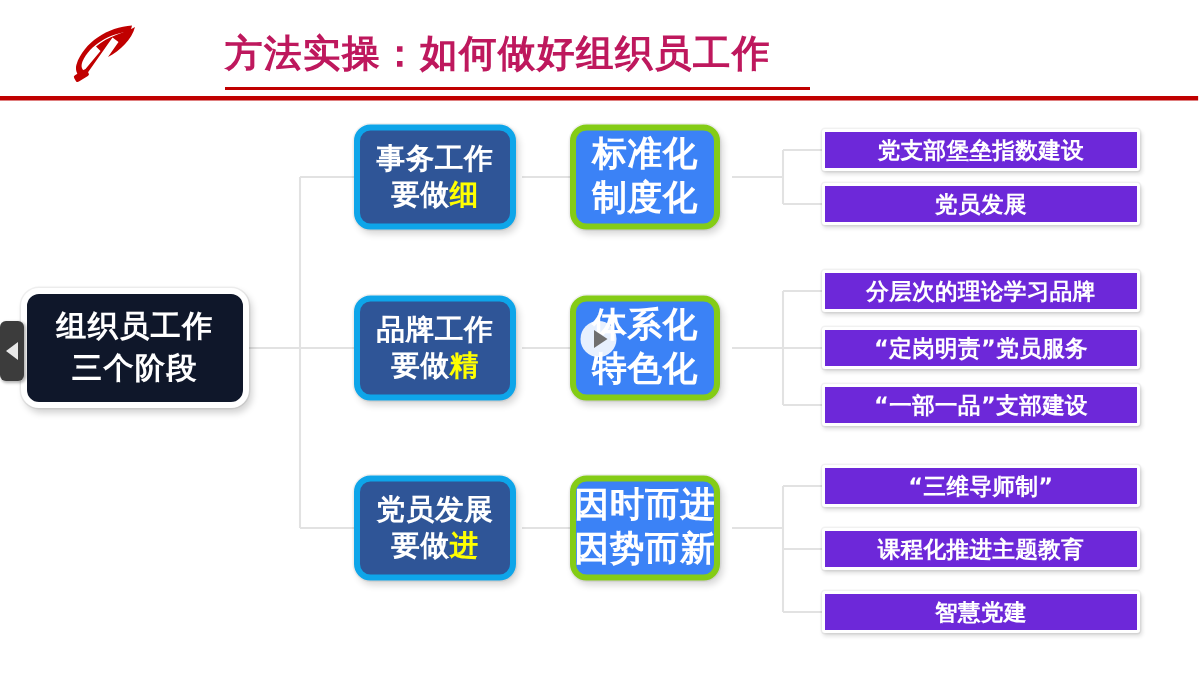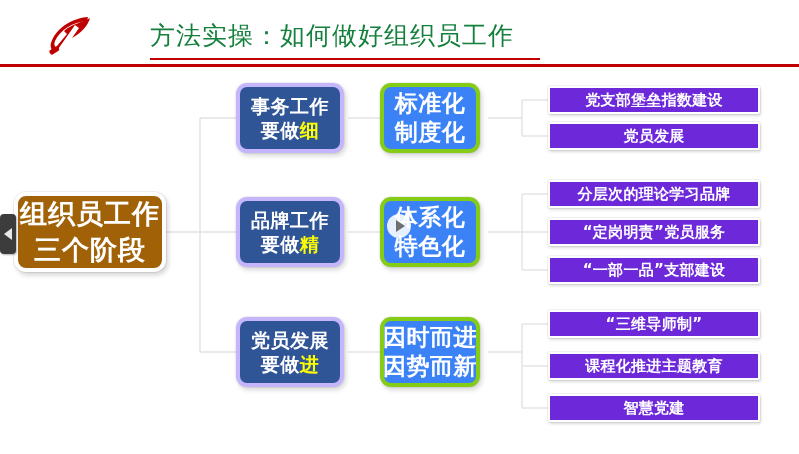--- a/index.html
+++ b/index.html
@@ -33,23 +33,23 @@
     position: absolute;
     left: 42px; top: 12px;
     width: 62px; height: 46px;
   }
   #header-title {
     position: absolute;
     left: 150px; top: 14px;
     width: 560px;
     height: 44px;
     line-height: 44px;
-    color: #15803d;
+    color: #be185d;
     font-size: 25px;
-    font-weight: 400;
+    font-weight: 700;
     letter-spacing: 1px;
     white-space: nowrap;
   }
   #title-underline {
     position: absolute;
     left: 150px; top: 58px;
     width: 390px; height: 2px;
     background: #c00000;
   }
 
@@ -73,25 +73,25 @@
     font-weight: 700;
     text-align: center;
     white-space: nowrap;
   }
   .node .ln { display: block; line-height: 1.18; }
 
   
   #root-node {
     left: 14px; top: 192px;
     width: 152px; height: 80px;
-    background: #a16207;
+    background: #0f172a;
     border-radius: 12px;
     border: 4px solid #ffffff;
     box-shadow: 0 0 0 1px rgba(0,0,0,0.06), 2px 3px 5px rgba(0,0,0,0.18);
-    font-size: 27px;
+    font-size: 20px;
     letter-spacing: 1px;
   }
   #root-node .ln { margin: 2px 0; }
 
   
   #collapse-tab {
     position: absolute;
     left: 0px; top: 214px;
     width: 16px; height: 40px;
     background: #3c3c3c;
@@ -104,21 +104,21 @@
     border-top: 6px solid transparent;
     border-bottom: 6px solid transparent;
     border-right: 8px solid #e8e8e8;
   }
 
   
   .blue-node {
     width: 108px; height: 70px;
     background: #2f5597;
     border-radius: 11px;
-    border: 4px solid #c4b5fd;
+    border: 4px solid #0ea5e9;
     box-shadow: 0 0 0 1px rgba(0,0,0,0.05), 2px 3px 5px rgba(0,0,0,0.16);
     font-size: 19px;
     letter-spacing: 0.5px;
   }
   .blue-node .ln { margin: 1px 0; }
   .hl-yellow { color: #ffff00; }
 
   
   .grey-node {
     width: 100px; height: 70px;

